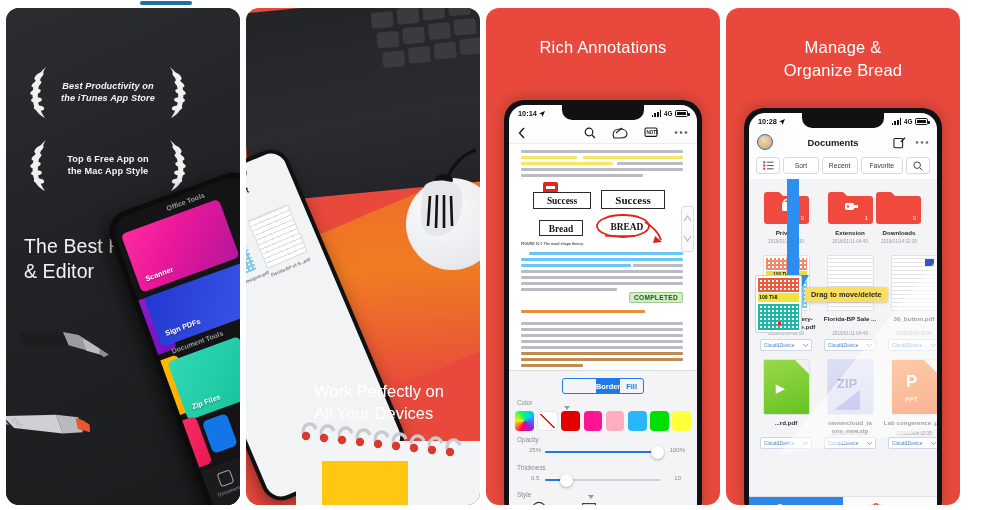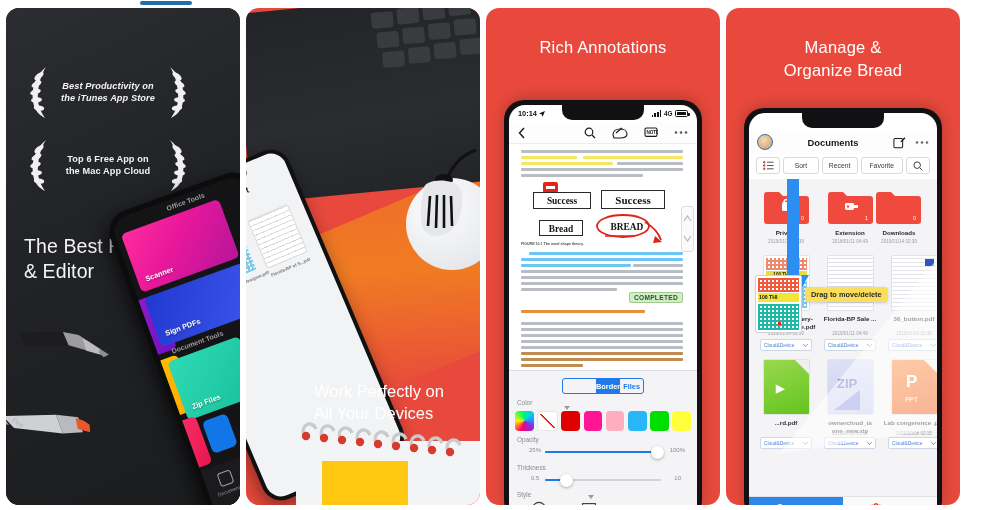--- a/index.html
+++ b/index.html
@@ -245,21 +245,21 @@
             <path d="M20 2 C10 10 5 22 7 36 C8 45 13 50 19 53 C14 46 11 38 12 28 C13 16 16 8 20 2Z"></path>
             <ellipse cx="13" cy="11" rx="5.5" ry="2.6" transform="rotate(-38 13 11)"></ellipse>
             <ellipse cx="10.5" cy="19" rx="5.5" ry="2.6" transform="rotate(-30 10.5 19)"></ellipse>
             <ellipse cx="9.5" cy="27" rx="5.5" ry="2.6" transform="rotate(-18 9.5 27)"></ellipse>
             <ellipse cx="10.5" cy="35" rx="5.5" ry="2.6" transform="rotate(-6 10.5 35)"></ellipse>
             <ellipse cx="13" cy="43" rx="5.2" ry="2.5" transform="rotate(8 13 43)"></ellipse>
           </g>
         </svg>
         <div class="laurel-txt">
           <div>Top 6 Free App on</div>
-          <div>the Mac App Cloud</div>
+          <div>the Mac App Style</div>
         </div>
         <svg class="laurel" viewBox="0 0 26 54" style="transform:scaleX(-1)">
           <g fill="#f0f0f0">
             <path d="M20 2 C10 10 5 22 7 36 C8 45 13 50 19 53 C14 46 11 38 12 28 C13 16 16 8 20 2Z"></path>
             <ellipse cx="13" cy="11" rx="5.5" ry="2.6" transform="rotate(-38 13 11)"></ellipse>
             <ellipse cx="10.5" cy="19" rx="5.5" ry="2.6" transform="rotate(-30 10.5 19)"></ellipse>
             <ellipse cx="9.5" cy="27" rx="5.5" ry="2.6" transform="rotate(-18 9.5 27)"></ellipse>
             <ellipse cx="10.5" cy="35" rx="5.5" ry="2.6" transform="rotate(-6 10.5 35)"></ellipse>
             <ellipse cx="13" cy="43" rx="5.2" ry="2.5" transform="rotate(8 13 43)"></ellipse>
           </g>
@@ -502,21 +502,21 @@
               <svg width="11" height="44" viewBox="0 0 11 44">
                 <path d="M2 14 L5.5 9 L9 14" stroke="#b4b4b8" stroke-width="1.1" fill="none"></path>
                 <path d="M2 29 L5.5 34 L9 29" stroke="#b4b4b8" stroke-width="1.1" fill="none"></path>
                 </svg>
             </div>
           </div>
 
           <div class="ann-panel">
             <div class="seg">
               <div class="on">Border</div>
-              <div>Files</div>
+              <div>Fill</div>
             </div>
 
             <div class="lbl" style="top:28px;">Color</div>
             <div class="caret" style="left:55px; top:35px;"></div>
             <div class="swrow" style="top:40px;">
               <div class="sw rain"></div>
               <div class="sw none"></div>
               <div class="sw" style="background:#e00000"></div>
               <div class="sw" style="background:#ff1493"></div>
               <div class="sw" style="background:#ffaec0"></div>
@@ -561,20 +561,38 @@
 
     <div class="panel pred p4">
       <div class="ttl">
         <div>Manage &amp;</div>
         <div>Organize Bread</div>
       </div>
 
       <div class="device">
         <div class="dev-screen">
           <div class="notch"></div>
+          <div class="sbar">
+            <div style="display:flex;align-items:center;gap:2px;">
+              <span>10:28</span>
+              <svg width="6" height="6" viewBox="0 0 8 8">
+                <path d="M0 3.2 L8 0 L4.6 8 L3.6 4.4 Z" fill="#111"></path>
+                </svg>
+            </div>
+            <div class="right">
+              <span class="bars">
+                <i style="height:2.5px"></i>
+                  <i style="height:4px"></i>
+                  <i style="height:5.5px"></i>
+                  <i style="height:7px"></i>
+              </span>
+              <span style="font-size:6.4px">4G</span>
+              <span class="batt"></span>
+            </div>
+          </div>
 
           <div class="p4-nav">
             <div class="p4-ava"></div>
             <div class="p4-title">Documents</div>
             <div style="display:flex; align-items:center; gap:9px;">
               <svg width="13" height="13" viewBox="0 0 14 14">
                 <rect x="1" y="2.6" width="9.4" height="10" rx="1.2" stroke="#1a1a1a" stroke-width="1.1" fill="none"></rect>
                 <path d="M8.4 5.4 L12.4 1.4 L13.4 2.4 L9.4 6.4 L8.2 6.6Z" fill="#1a1a1a"></path>
                 </svg>
               <svg width="14" height="5" viewBox="0 0 14 5">

